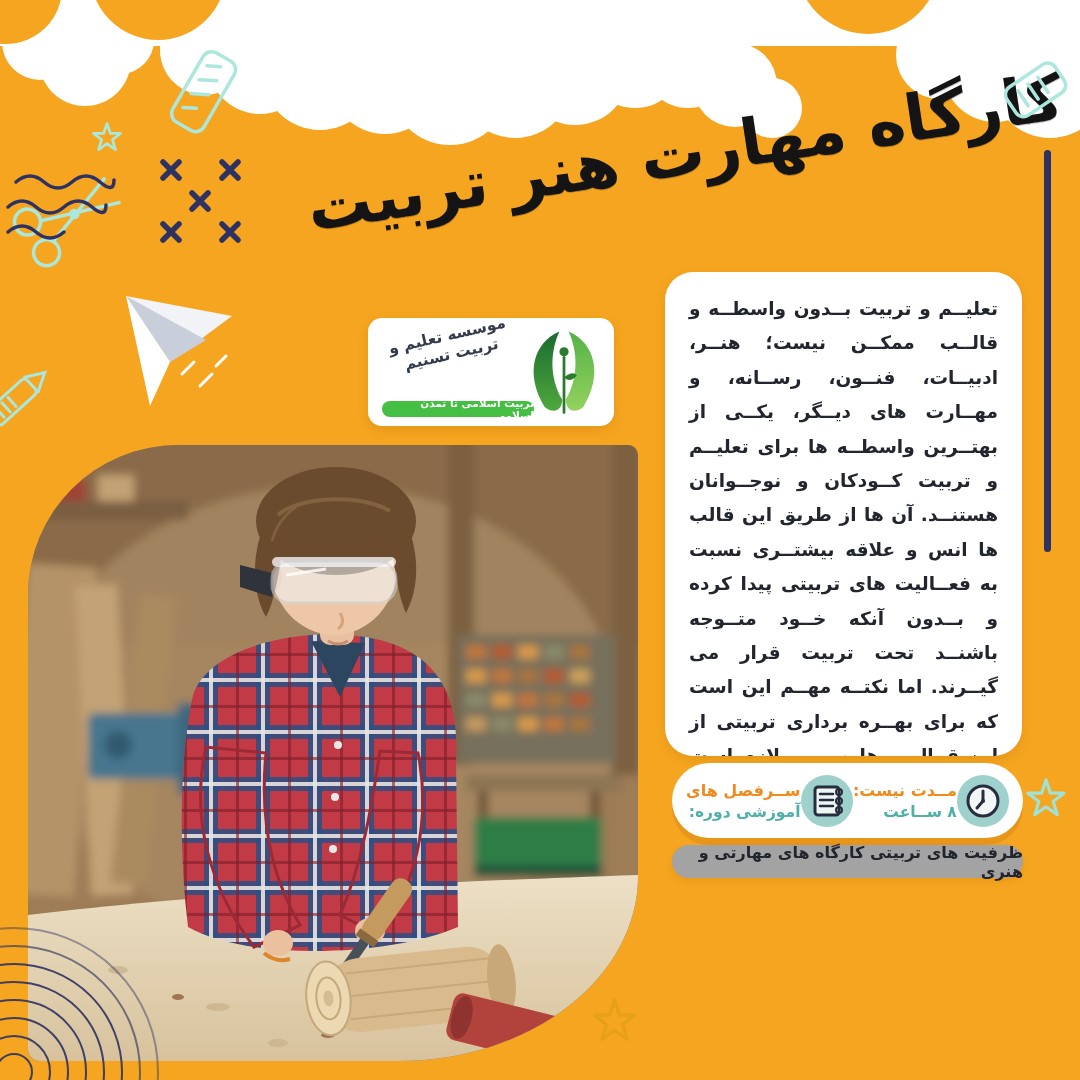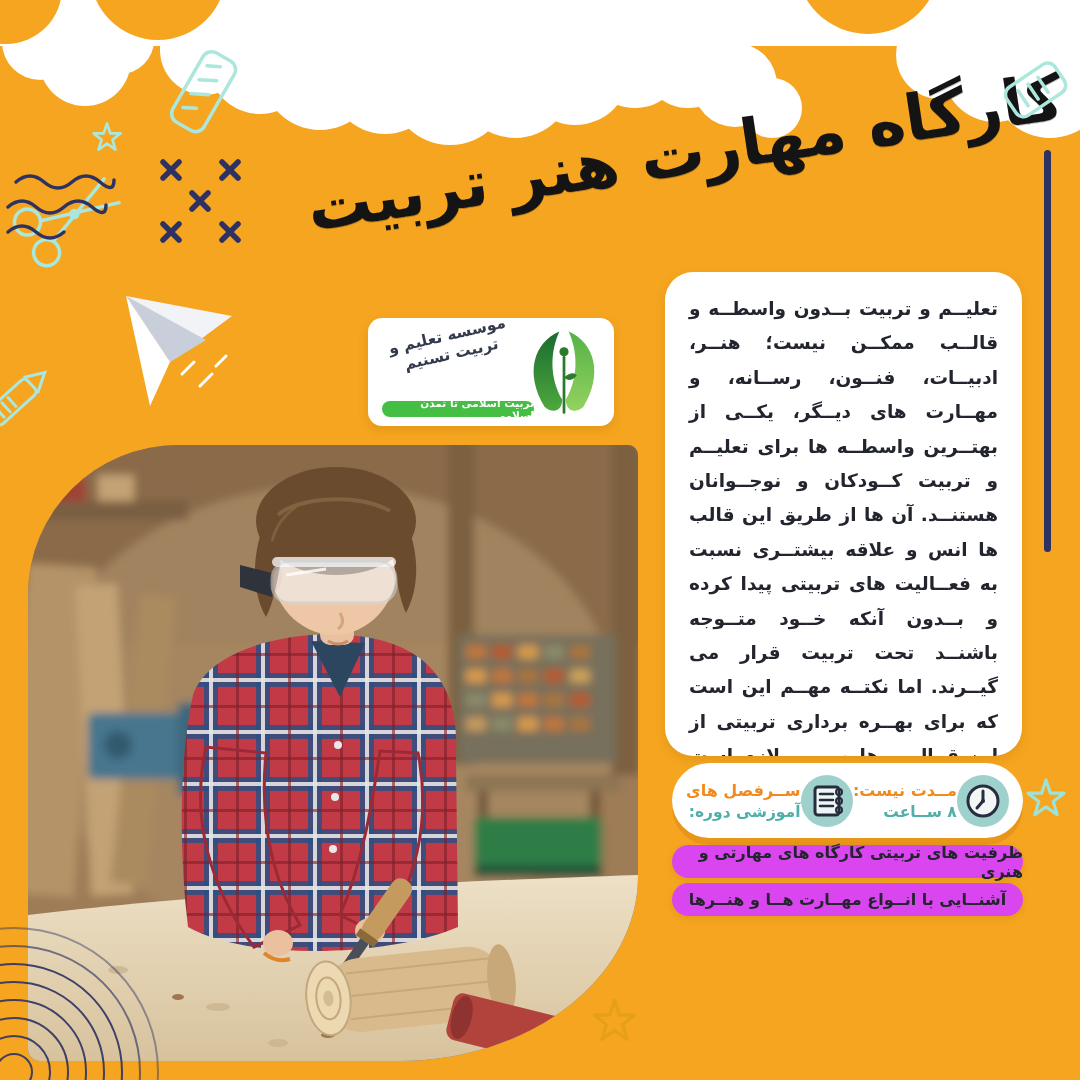--- a/index.html
+++ b/index.html
@@ -68,21 +68,21 @@
   }
   .badge-icon{
     width:52px; height:52px; border-radius:50%; background:var(--icon-circle);
     display:flex; align-items:center; justify-content:center; flex:0 0 auto;
   }
   .badge-col{display:flex; flex-direction:column; gap:3px; direction:rtl; text-align:right;}
   .badge-label{color:var(--accent-orange); font-size:16px; font-weight:bold;}
   .badge-value{color:var(--accent-teal); font-size:15.5px; font-weight:bold;}
   .topics-list{position:absolute; left:672px; top:845px; width:351px; z-index:4;}
   .topic-row{
-    height:33px; margin-bottom:5px; background:#d946ef; border-radius:17px;
+    height:33px; margin-bottom:5px; background:#a3a3a3; border-radius:17px;
     display:flex; align-items:center; justify-content:center; direction:rtl;
     font-size:16px; font-weight:bold; color:var(--text-dark);
     box-shadow:0 3px 6px rgba(180,110,10,.2);
   }
   
   .v-line{
     position:absolute; left:1044px; top:150px; width:7px; height:402px; z-index:3;
     background:var(--navy); border-radius:4px;
   }
   .doodles{position:absolute;inset:0;z-index:6;pointer-events:none;}
@@ -301,21 +301,20 @@
     </svg>
   </div>
   <div class="badge-col">
     <span class="badge-label">ســرفصل های</span>
     <span class="badge-value">آموزشی دوره:</span>
   </div>
 </div>
 
 <div class="topics-list">
   <div class="topic-row">ظرفیت های تربیتی کارگاه های مهارتی و هنری</div>
-  <div class="topic-row">آشنــایی با انــواع مهــارت هــا و هنــرها</div>
 </div>
 
 <svg class="doodles" viewBox="0 0 1080 1080">
 
   <g transform="translate(-6,210) rotate(-32)" stroke="#ABE7DC" stroke-width="3.5" fill="none" stroke-linecap="round">
     <circle cx="22" cy="28" r="13"></circle>
     <circle cx="22" cy="64" r="13"></circle>
     <path d="M34,34 L110,60 M34,58 L110,32"></path>
     <circle cx="66" cy="46" r="3.5"></circle>
   </g>

